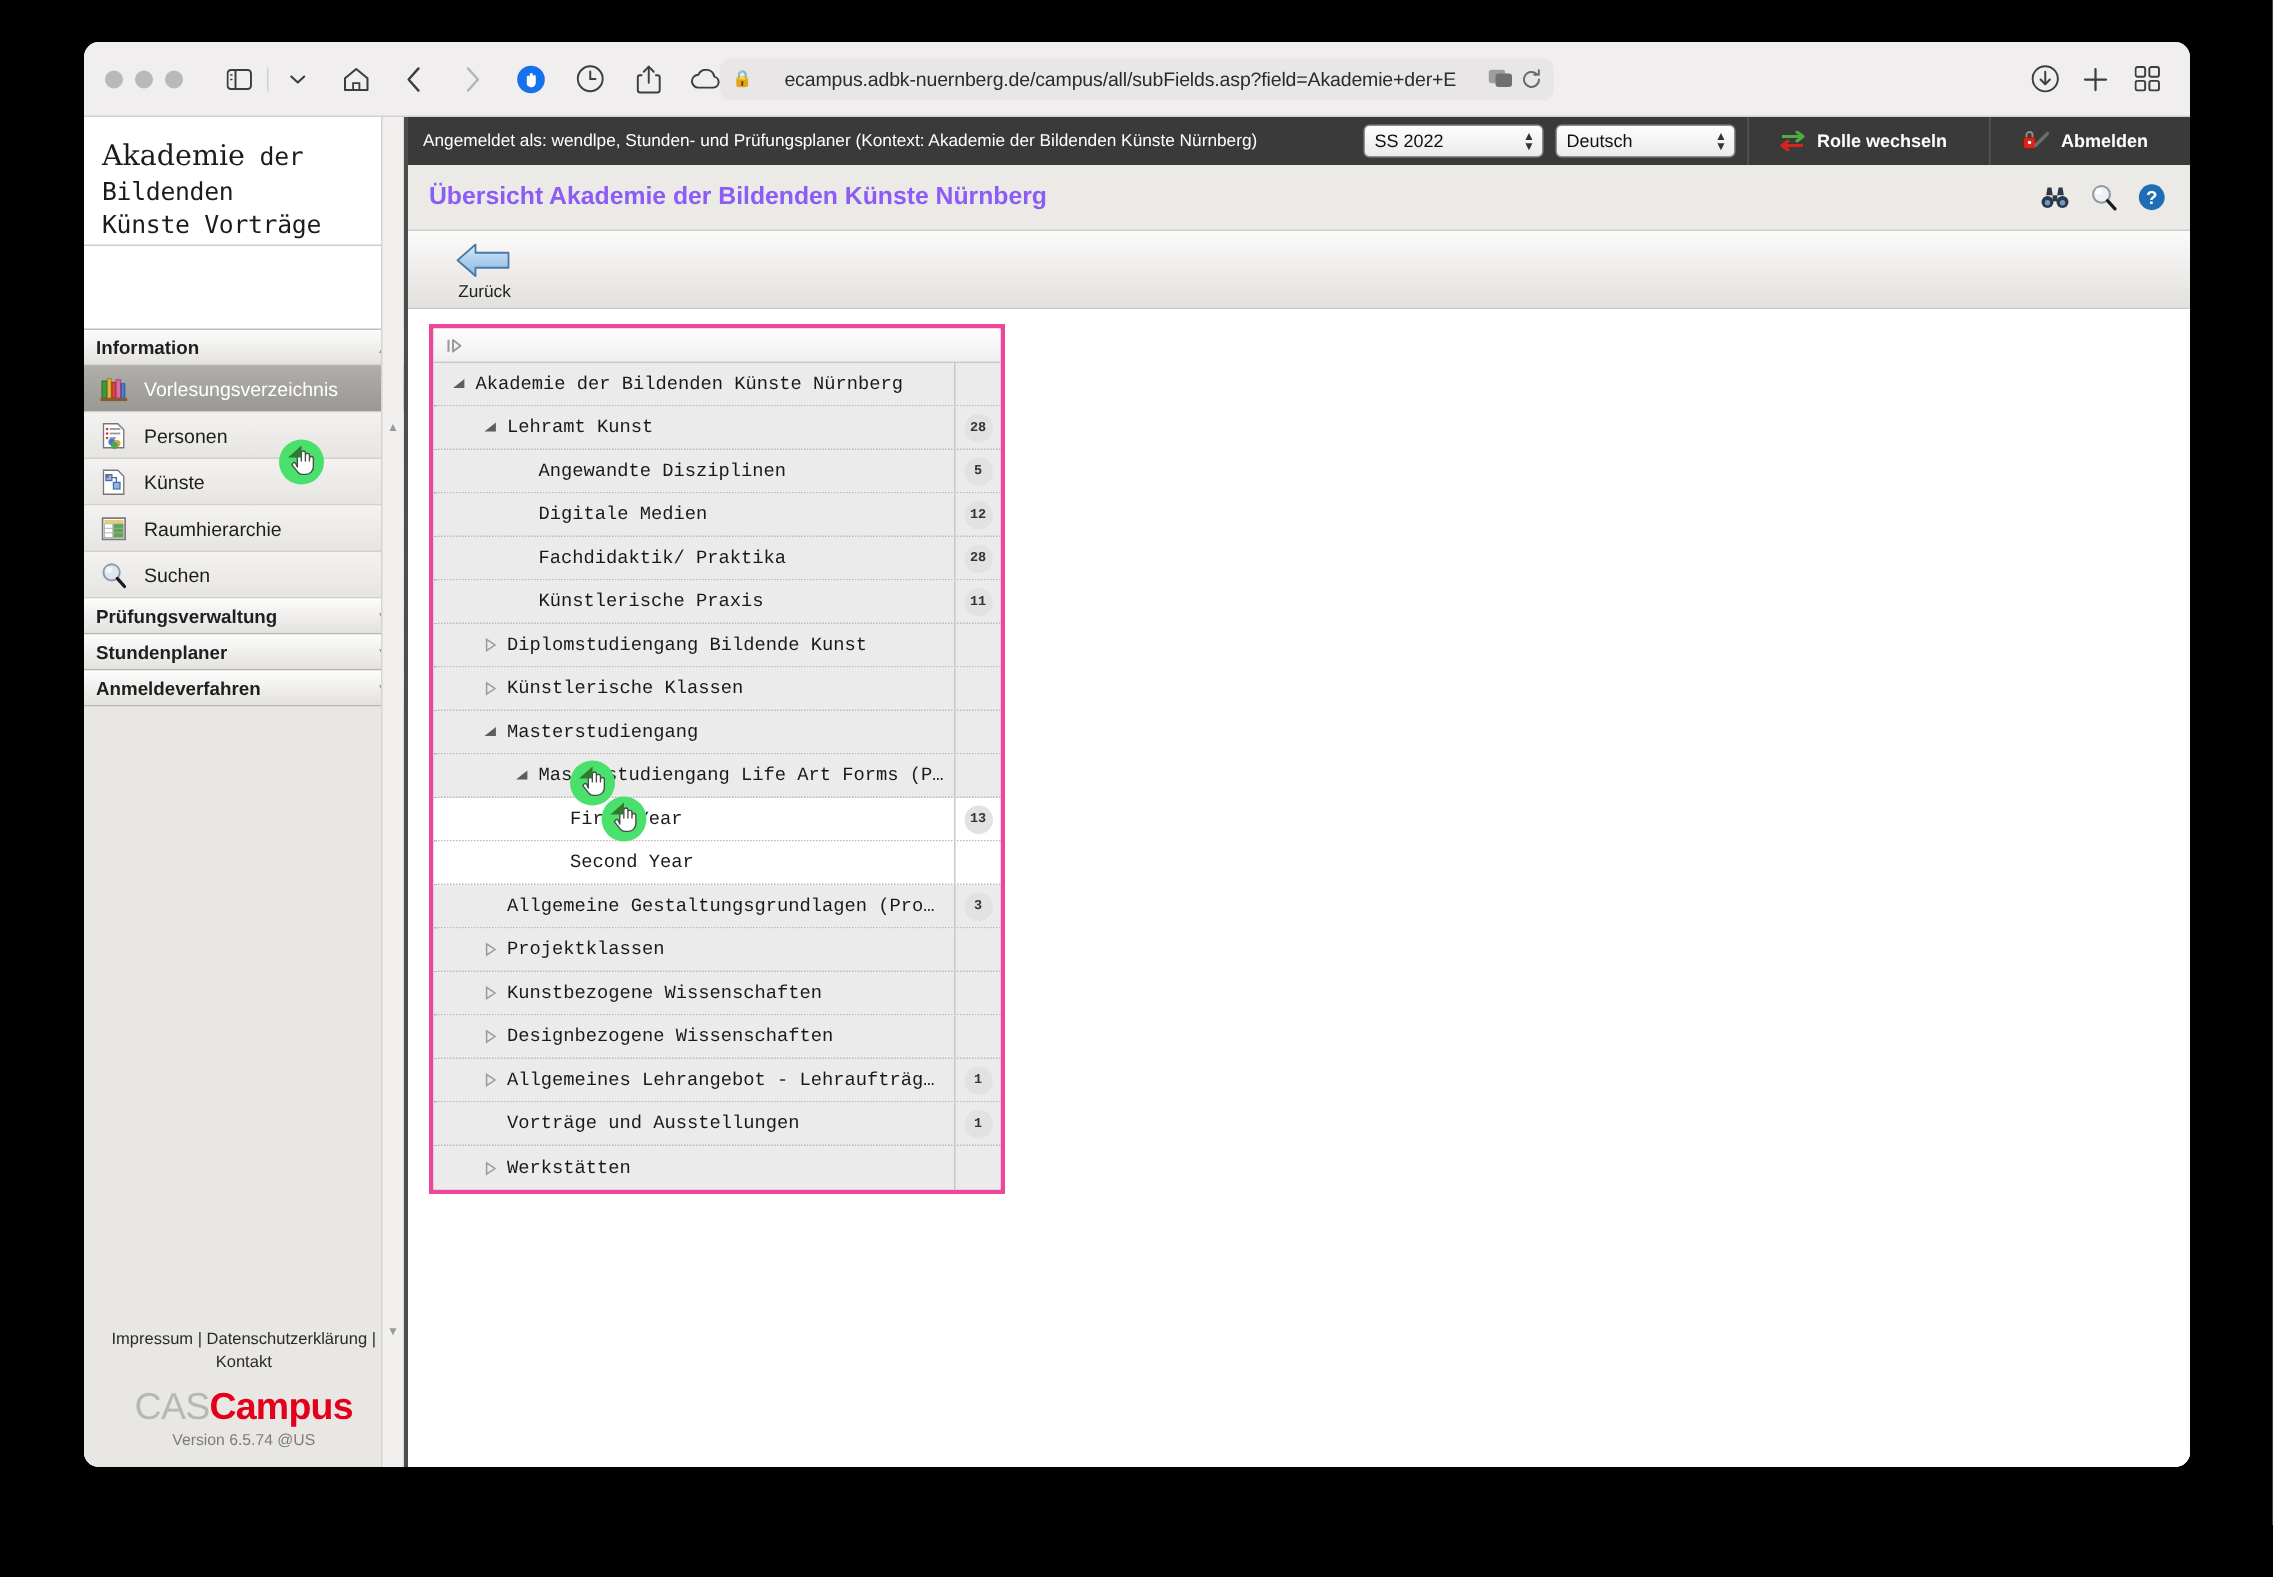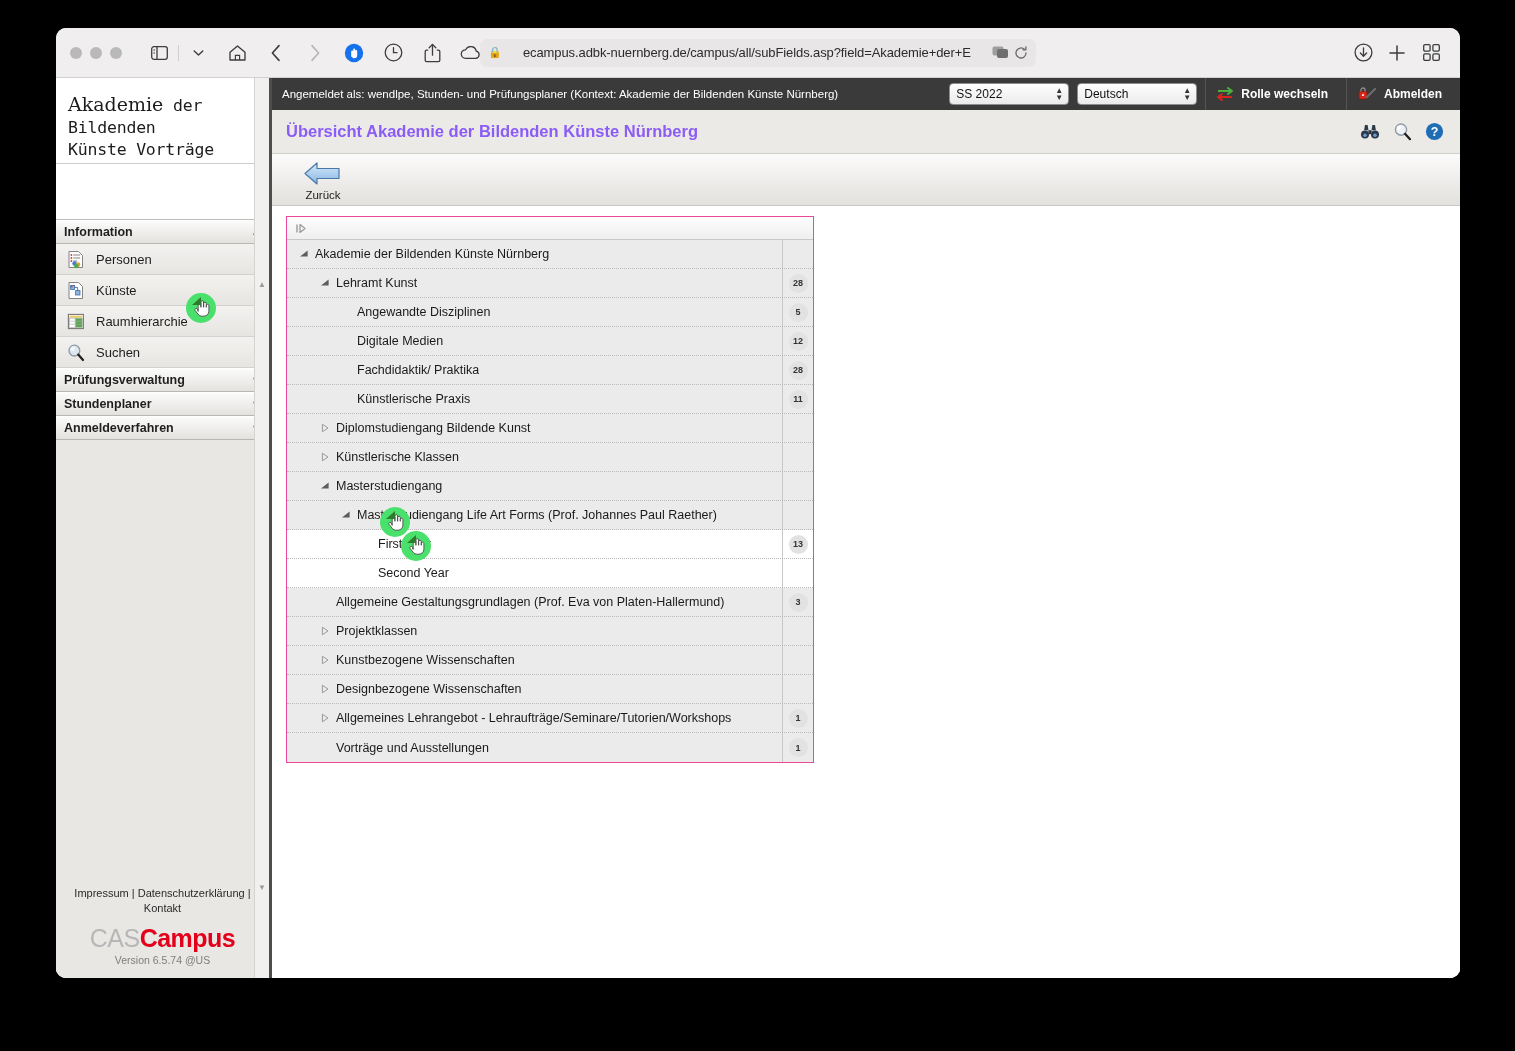--- a/index.html
+++ b/index.html
@@ -171,21 +171,21 @@
     cursor: pointer;
   }
   .sel-wrap { position: relative; display: inline-block; }
   .sel-wrap .sel-arrows {
     position: absolute; right: 6px; top: 50%; transform: translateY(-50%);
     font-size: 8px; line-height: 7px; color: #333; pointer-events: none; text-align:center;
   }
 
   .tb-btn {
     display: flex; align-items: center; gap: 7px;
-    height: 32px; padding: 0 10px;
+    height: 32px; padding: 0 20px;
     color: #fff; font-size: 12px; font-weight: bold;
     border-left: 1px solid #555;
     cursor: pointer;
     white-space: nowrap;
   }
 
   .titlebar {
     height: 44px;
     background: #eceae7;
     border-bottom: 1px solid #d0cecb;
@@ -206,24 +206,25 @@
   .tool-btn {
     display: flex; flex-direction: column; align-items: center;
     width: 58px; cursor: pointer;
   }
   .tool-btn .label { font-size: 11.5px; color: #222; margin-top: -1px; }
 
   .main-area { flex: 1 1 auto; background: #fff; padding: 10px 0 0 14px; overflow: hidden;}
 
   
   .tree {
-    width: 528px;
-    border: 1px solid #ec4899;
+    width: 384px;
+    border: 3px solid #ec4899;
     background: #fff;
     font-size: 12.5px;
+    font-family: Liberation Mono, monospace;
   }
   .tree-head {
     height: 23px;
     background: linear-gradient(to bottom,#fdfdfd,#efefef);
     border-bottom: 1px solid #c8c8c8;
     display: flex; align-items: center;
     padding-left: 8px;
     color: #8a8a8a;
     font-size: 11px;
   }
@@ -423,20 +424,33 @@
       </div>
       <div class="brand-blank"></div>
 
       <div class="nav">
 
         <div class="nav-group-header">
           <span>Information</span>
           <span class="tri">▲</span>
         </div>
 
+        <div class="nav-item active">
+          <span class="nav-icon">
+            <svg width="20" height="19" viewBox="0 0 20 19">
+              <rect x="2" y="4" width="3.2" height="11.4" fill="#3f9a3f" stroke="#2b6e2b" stroke-width="0.7"></rect>
+              <rect x="5.6" y="2.4" width="2.6" height="13" fill="#e2b33c" stroke="#a8821f" stroke-width="0.7"></rect>
+              <rect x="8.6" y="5" width="2.4" height="10.4" fill="#d84b3c" stroke="#9d2f23" stroke-width="0.7"></rect>
+              <rect x="11.4" y="3.2" width="3" height="12.2" fill="#e06ba0" stroke="#a64173" stroke-width="0.7"></rect>
+              <rect x="14.8" y="5.8" width="2.4" height="9.6" fill="#4b7fd0" stroke="#2f5795" stroke-width="0.7"></rect>
+              <rect x="1" y="15.4" width="17.8" height="2" fill="#8b5a2b"></rect>
+            </svg>
+          </span>
+          <span>Vorlesungsverzeichnis</span>
+        </div>
 
         <div class="nav-item">
           <span class="nav-icon">
             <svg width="20" height="19" viewBox="0 0 20 19">
               <path d="M3 1.5 h9.5 l4 4 v12 h-13.5 Z" fill="#fff" stroke="#777" stroke-width="0.9"></path>
               <circle cx="5.4" cy="5" r="0.9" fill="#d83a2e"></circle>
                 <rect x="7.2" y="4.4" width="7" height="1.2" fill="#999"></rect>
               <circle cx="5.4" cy="8" r="0.9" fill="#d83a2e"></circle>
                 <rect x="7.2" y="7.4" width="7" height="1.2" fill="#999"></rect>
               <circle cx="5.4" cy="11" r="0.9" fill="#d83a2e"></circle>
@@ -801,20 +815,31 @@
               </div>
               <div class="trow bg-grey">
                 <div class="tcell" style="padding-left: 31px;">
                   <span class="expander none"></span>
                   <span class="lbl">Vorträge und Ausstellungen</span>
                 </div>
                 <div class="tcount">
                   <span class="badge">1</span>
                 </div>
               </div>
+              <div class="trow bg-grey">
+                <div class="tcell" style="padding-left: 31px;">
+                  <span class="expander closed">
+                    <svg width="10" height="10" viewBox="0 0 10 10">
+                      <polygon points="2.4,1.2 8,5 2.4,8.8" fill="none" stroke="#9a9a9a" stroke-width="1"></polygon>
+                    </svg>
+                  </span>
+                  <span class="lbl">Werkstätten</span>
+                </div>
+                <div class="tcount"></div>
+              </div>
             </div>
         </div>
       </div>
 
     </div>
   </div>
 
   <div id="cursor-layer">
       <div class="cursor-mark" style="left: 130px; top: 265px;">
         <span style="position:relative;display:block;width:17px;height:18px">

